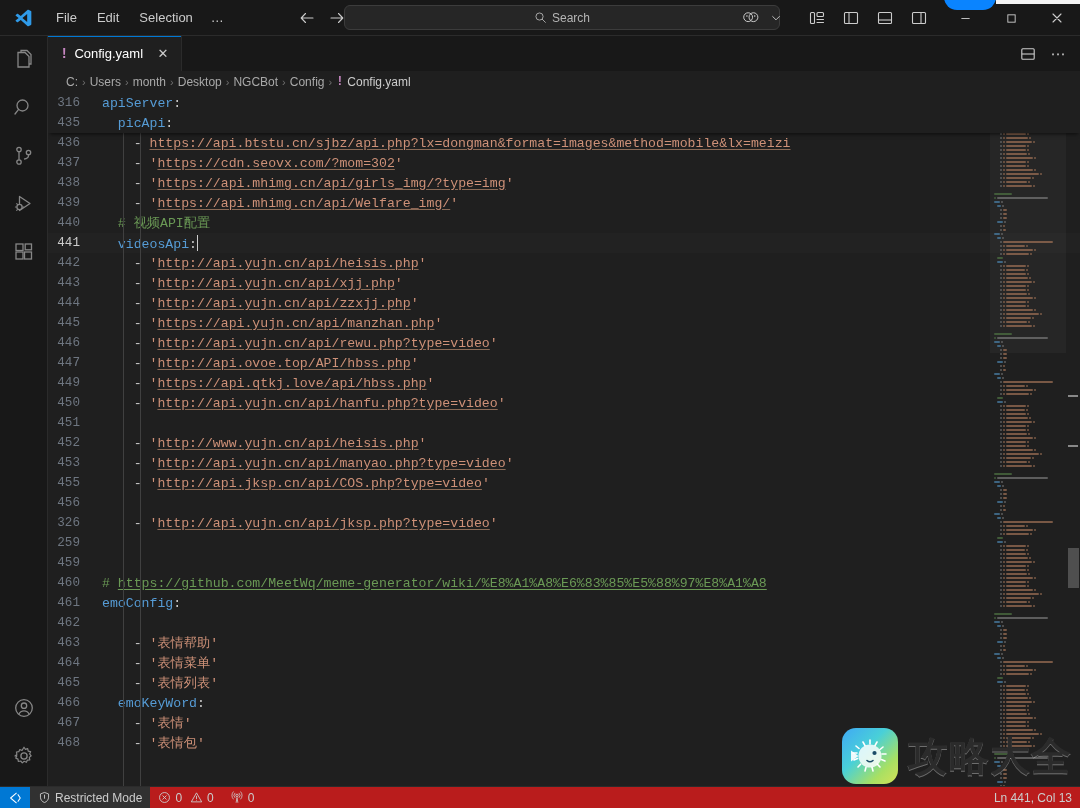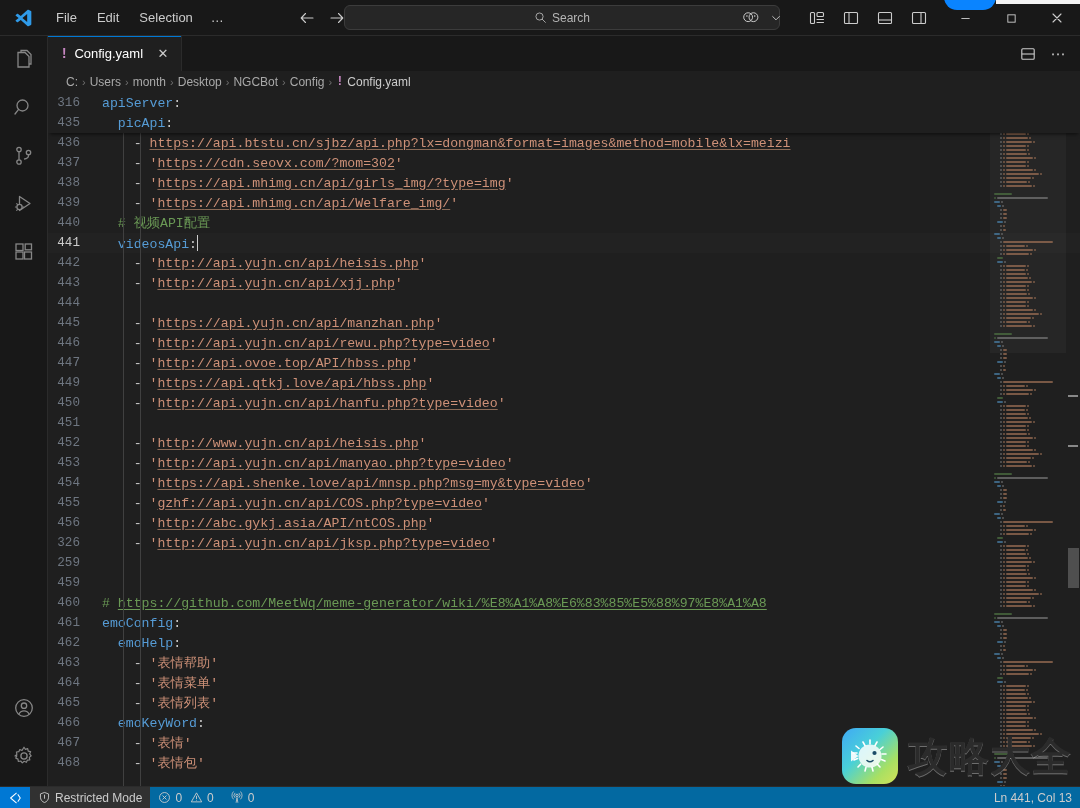--- a/index.html
+++ b/index.html
@@ -116,21 +116,21 @@
   .mm-line { height: 3px; display:flex; gap:1px; padding-left: 6px; margin-bottom:1px; }
   .mm-seg { height: 2px; border-radius:1px; opacity: .72;}
   .mm-slider { position:absolute; right:0; top: 0; width: 76px; height: 260px; background: rgba(255,255,255,0.035); }
 
   .vscrollbar { position:absolute; right:0; top:0; width:14px; bottom:0; }
   .vscroll-thumb { position:absolute; right:1px; width:11px; background:#4f4f4f; border-radius:0; }
   .vscroll-mark { position:absolute; right: 2px; width:10px; height:2px; background:#888;}
 
   
   .statusbar {
-    height: 22px; background:#0369a1; display:flex; align-items:center;
+    height: 22px; background:#b91c1c; display:flex; align-items:center;
     flex:0 0 22px; font-size: 12px; color:#cccccc; border-top:1px solid #2b2b2b;
   }
   .sb-remote { background:#0078d4; height:22px; display:flex; align-items:center; padding:0 8px; color:#fff; }
   .sb-item { display:flex; align-items:center; gap:4px; padding:0 8px; height:22px; white-space:nowrap; }
   .sb-restricted { background: #313131; }
   .sb-right { margin-left:auto; display:flex; align-items:center; }
 
   
   .watermark { position:absolute; right: 8px; bottom: 24px; display:flex; align-items:center; gap:10px; z-index: 30; }
   .wm-logo {
@@ -348,38 +348,37 @@
         <div class="scroll" id="code-scroll">
             <div style="height: 40px;"></div>
             <div class="codeline" style="overflow: hidden;"><div class="ln">436</div><div class="codetext"><span>    </span><span class="t-dash">- </span><span class="t-link">https://api.btstu.cn/sjbz/api.php?lx=dongman&amp;format=images&amp;method=mobile&amp;lx=meizi</span></div></div>
             <div class="codeline"><div class="ln">437</div><div class="codetext"><span>    </span><span class="t-dash">- </span><span class="t-str">'</span><span class="t-link">https://cdn.seovx.com/?mom=302</span><span class="t-str">'</span></div></div>
             <div class="codeline"><div class="ln">438</div><div class="codetext"><span>    </span><span class="t-dash">- </span><span class="t-str">'</span><span class="t-link">https://api.mhimg.cn/api/girls_img/?type=img</span><span class="t-str">'</span></div></div>
             <div class="codeline"><div class="ln">439</div><div class="codetext"><span>    </span><span class="t-dash">- </span><span class="t-str">'</span><span class="t-link">https://api.mhimg.cn/api/Welfare_img/</span><span class="t-str">'</span></div></div>
             <div class="codeline"><div class="ln">440</div><div class="codetext"><span>  </span><span class="t-cmt"># 视频API配置</span></div></div>
             <div class="codeline" style="background: rgb(34, 34, 34);"><div class="ln cur">441</div><div class="codetext"><span>  </span><span class="t-key">videosApi</span><span class="t-punc">:</span><span class="caret"></span></div></div>
             <div class="codeline"><div class="ln">442</div><div class="codetext"><span>    </span><span class="t-dash">- </span><span class="t-str">'</span><span class="t-link">http://api.yujn.cn/api/heisis.php</span><span class="t-str">'</span></div></div>
             <div class="codeline"><div class="ln">443</div><div class="codetext"><span>    </span><span class="t-dash">- </span><span class="t-str">'</span><span class="t-link">http://api.yujn.cn/api/xjj.php</span><span class="t-str">'</span></div></div>
-            <div class="codeline"><div class="ln">444</div></div>
+            <div class="codeline"><div class="ln">444</div><div class="codetext"><span>    </span><span class="t-dash">- </span><span class="t-str">'</span><span class="t-link">http://api.yujn.cn/api/zzxjj.php</span><span class="t-str">'</span></div></div>
             <div class="codeline"><div class="ln">445</div><div class="codetext"><span>    </span><span class="t-dash">- </span><span class="t-str">'</span><span class="t-link">https://api.yujn.cn/api/manzhan.php</span><span class="t-str">'</span></div></div>
             <div class="codeline"><div class="ln">446</div><div class="codetext"><span>    </span><span class="t-dash">- </span><span class="t-str">'</span><span class="t-link">http://api.yujn.cn/api/rewu.php?type=video</span><span class="t-str">'</span></div></div>
             <div class="codeline"><div class="ln">447</div><div class="codetext"><span>    </span><span class="t-dash">- </span><span class="t-str">'</span><span class="t-link">http://api.ovoe.top/API/hbss.php</span><span class="t-str">'</span></div></div>
             <div class="codeline"><div class="ln">449</div><div class="codetext"><span>    </span><span class="t-dash">- </span><span class="t-str">'</span><span class="t-link">https://api.qtkj.love/api/hbss.php</span><span class="t-str">'</span></div></div>
             <div class="codeline"><div class="ln">450</div><div class="codetext"><span>    </span><span class="t-dash">- </span><span class="t-str">'</span><span class="t-link">http://api.yujn.cn/api/hanfu.php?type=video</span><span class="t-str">'</span></div></div>
             <div class="codeline"><div class="ln">451</div></div>
             <div class="codeline"><div class="ln">452</div><div class="codetext"><span>    </span><span class="t-dash">- </span><span class="t-str">'</span><span class="t-link">http://www.yujn.cn/api/heisis.php</span><span class="t-str">'</span></div></div>
             <div class="codeline"><div class="ln">453</div><div class="codetext"><span>    </span><span class="t-dash">- </span><span class="t-str">'</span><span class="t-link">http://api.yujn.cn/api/manyao.php?type=video</span><span class="t-str">'</span></div></div>
-            <div class="codeline"><div class="ln">454</div><div class="codetext"><span>    </span><span class="t-dash">- </span><span class="t-str">'</span><span class="t-link">https://api.shenke.love/api/mnsp.php?msg=my&amp;type=video</span><span class="t-str">'</span></div></div>
-            <div class="codeline"><div class="ln">455</div><div class="codetext"><span>    </span><span class="t-dash">- </span><span class="t-str">'</span><span class="t-link">gzhf://api.yujn.cn/api/COS.php?type=video</span><span class="t-str">'</span></div></div>
-            <div class="codeline"><div class="ln">456</div><div class="codetext"><span>    </span><span class="t-dash">- </span><span class="t-str">'</span><span class="t-link">http://abc.gykj.asia/API/ntCOS.php</span><span class="t-str">'</span></div></div>
+            <div class="codeline"><div class="ln">455</div><div class="codetext"><span>    </span><span class="t-dash">- </span><span class="t-str">'</span><span class="t-link">http://api.jksp.cn/api/COS.php?type=video</span><span class="t-str">'</span></div></div>
+            <div class="codeline"><div class="ln">456</div></div>
             <div class="codeline"><div class="ln">326</div><div class="codetext"><span>    </span><span class="t-dash">- </span><span class="t-str">'</span><span class="t-link">http://api.yujn.cn/api/jksp.php?type=video</span><span class="t-str">'</span></div></div>
             <div class="codeline"><div class="ln">259</div><div class="codetext"><span></span></div></div>
             <div class="codeline"><div class="ln">459</div></div>
             <div class="codeline"><div class="ln">460</div><div class="codetext"><span></span><span class="t-cmt"># </span><span class="t-cmt-link">https://github.com/MeetWq/meme-generator/wiki/%E8%A1%A8%E6%83%85%E5%88%97%E8%A1%A8</span></div></div>
             <div class="codeline"><div class="ln">461</div><div class="codetext"><span></span><span class="t-key">emoConfig</span><span class="t-punc">:</span></div></div>
-            <div class="codeline"><div class="ln">462</div><div class="codetext"><span>  </span><span class="t-key">emoHelp</span><span class="t-punc">:</span></div></div>
+            <div class="codeline"><div class="ln">462</div></div>
             <div class="codeline"><div class="ln">463</div><div class="codetext"><span>    </span><span class="t-dash">- </span><span class="t-str">'表情帮助'</span></div></div>
             <div class="codeline"><div class="ln">464</div><div class="codetext"><span>    </span><span class="t-dash">- </span><span class="t-str">'表情菜单'</span></div></div>
             <div class="codeline"><div class="ln">465</div><div class="codetext"><span>    </span><span class="t-dash">- </span><span class="t-str">'表情列表'</span></div></div>
             <div class="codeline"><div class="ln">466</div><div class="codetext"><span>  </span><span class="t-key">emoKeyWord</span><span class="t-punc">:</span></div></div>
             <div class="codeline"><div class="ln">467</div><div class="codetext"><span>    </span><span class="t-dash">- </span><span class="t-str">'表情'</span></div></div>
             <div class="codeline"><div class="ln">468</div><div class="codetext"><span>    </span><span class="t-dash">- </span><span class="t-str">'表情包'</span></div></div>
             <div class="indent-guide" style="left: 75.2px; top: 40px;"></div>
             <div class="indent-guide" style="left: 92.4px; top: 40px;"></div>
           </div>
         <div class="sticky" id="sticky-scroll">

